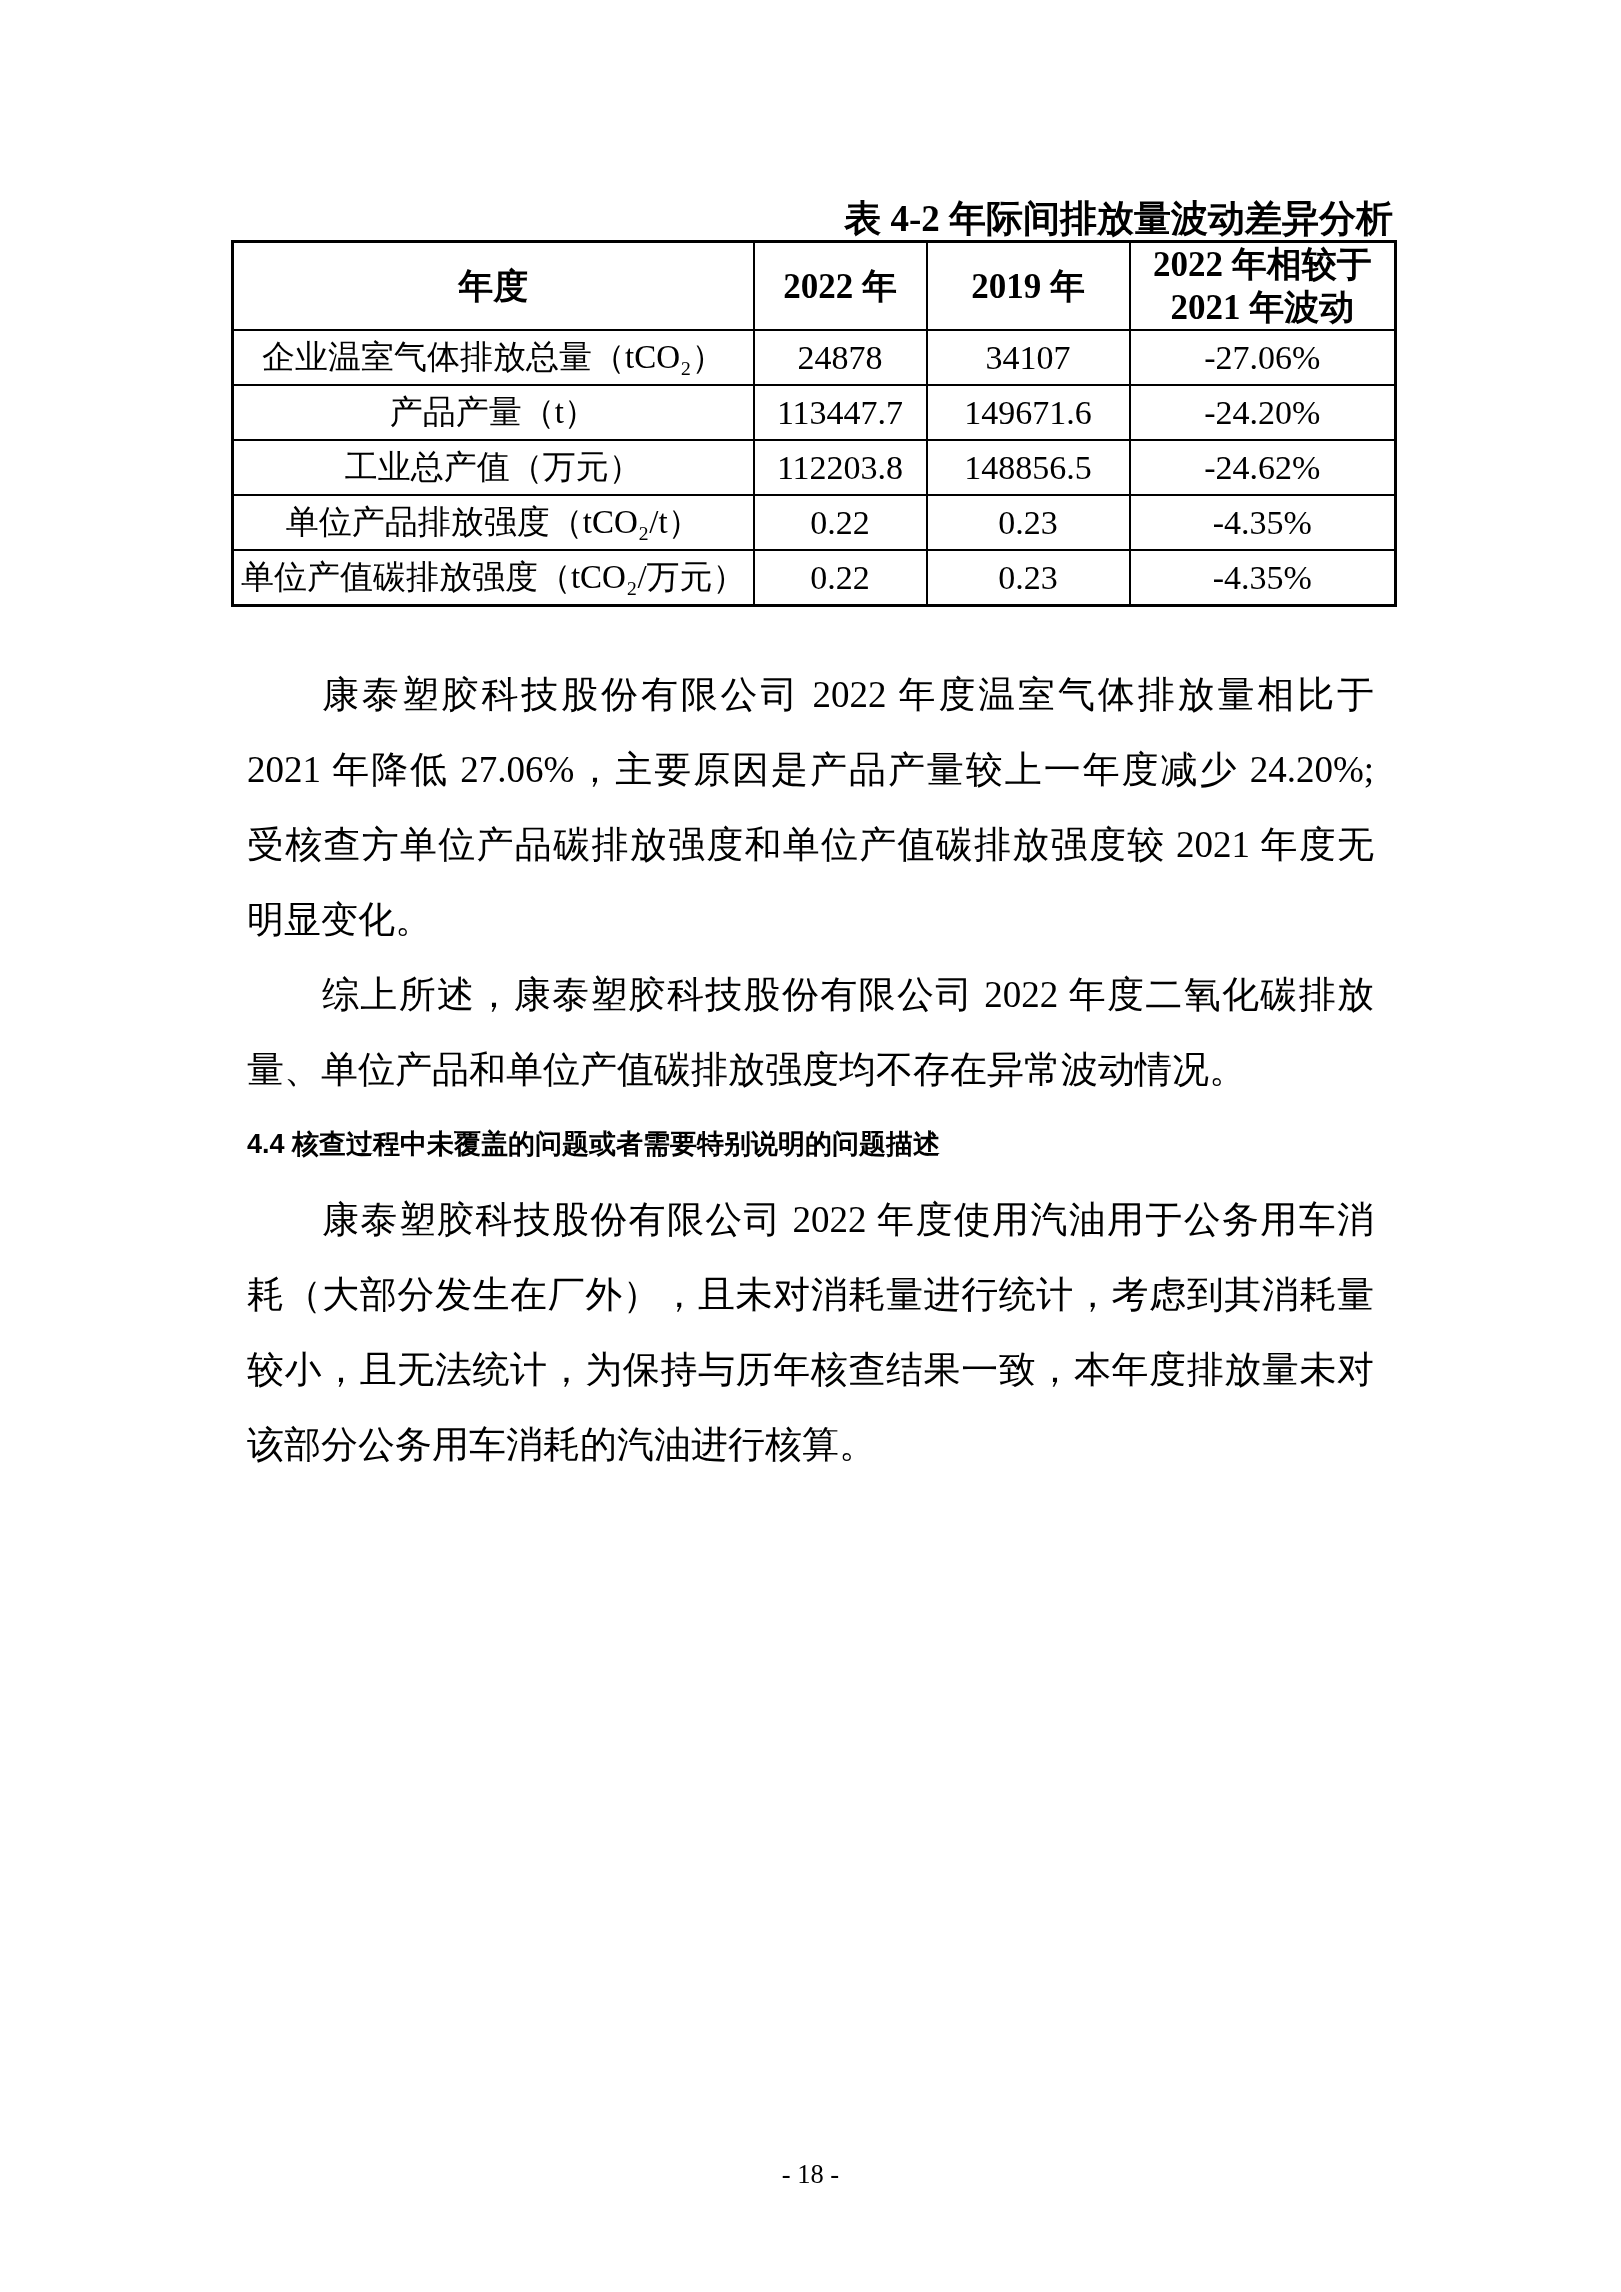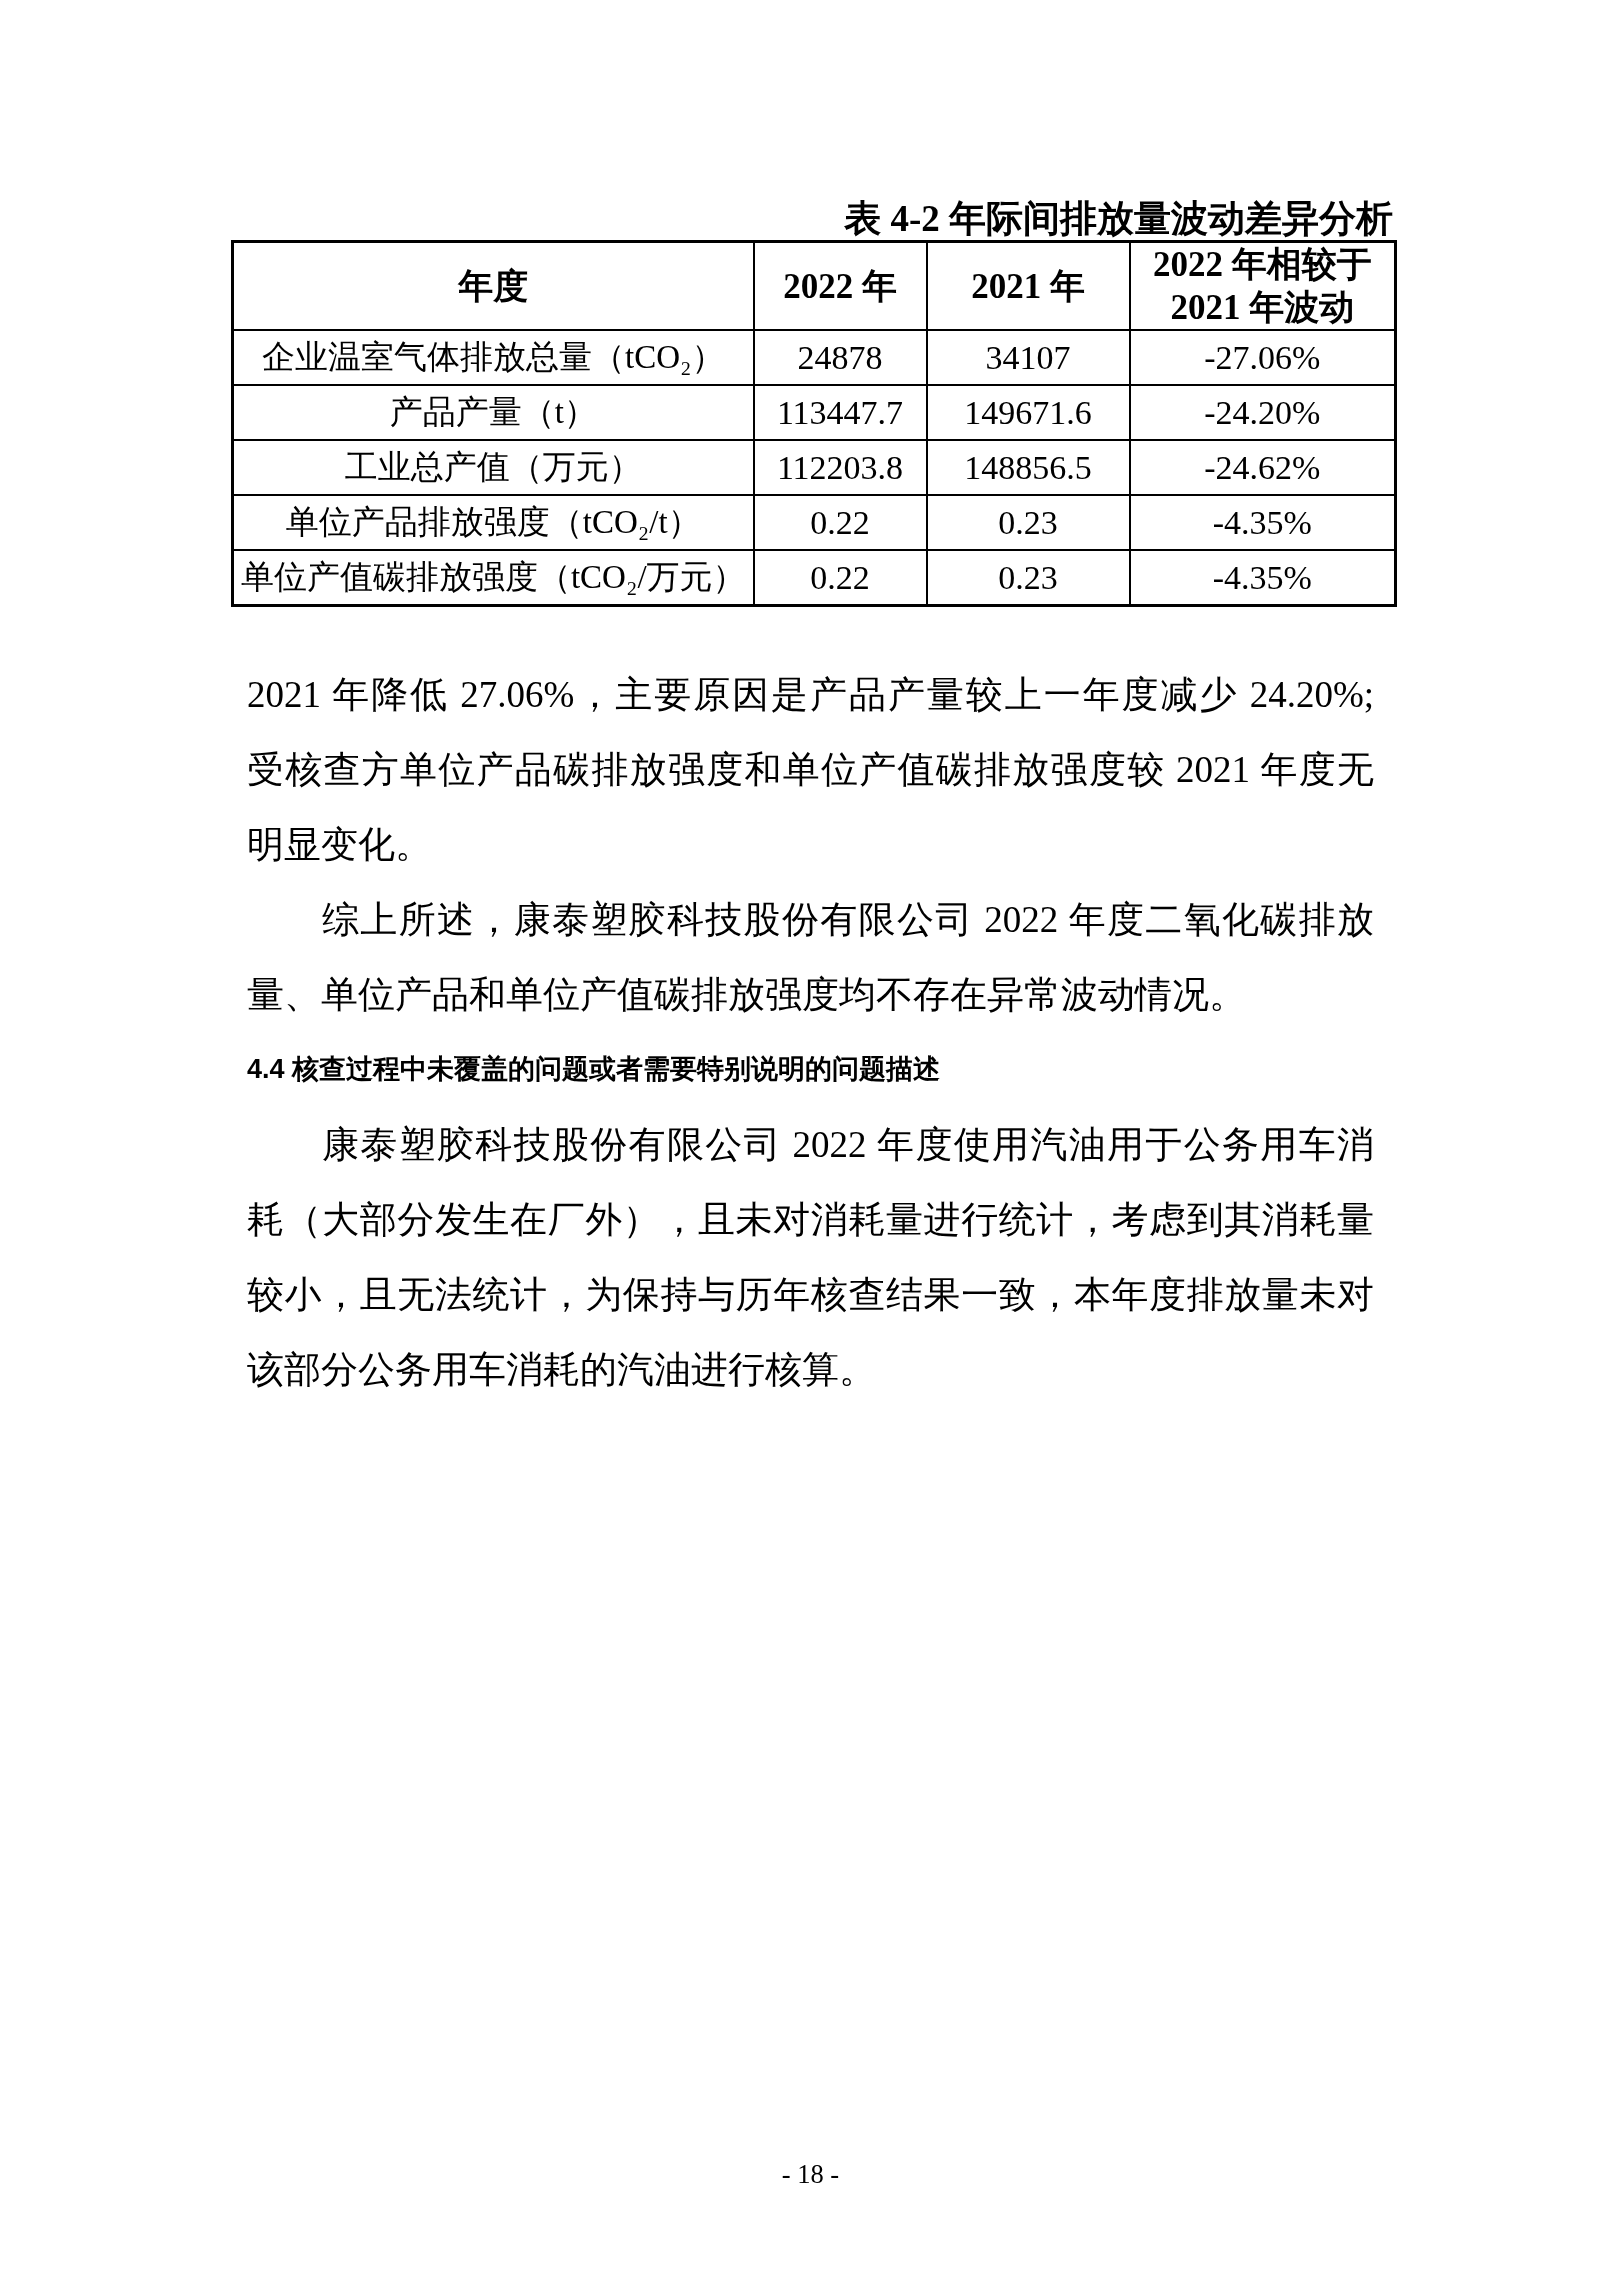--- a/index.html
+++ b/index.html
@@ -87,21 +87,21 @@
   <colgroup>
     <col style="width:521px">
     <col style="width:173px">
     <col style="width:203px">
     <col style="width:266px">
   </colgroup>
   <thead>
     <tr>
       <th>年度</th>
       <th>2022 年</th>
-      <th>2021 年</th>
+      <th>2019 年</th>
       <th class="wrap">2022 年相较于
 2021 年波动</th>
     </tr>
   </thead>
   <tbody>
       <tr>
         <td class="label">企业温室气体排放总量（tCO₂）</td>
         <td class="num">24878</td>
         <td class="num">34107</td>
         <td class="num">-27.06%</td>
@@ -127,20 +127,21 @@
       <tr>
         <td class="label">单位产值碳排放强度（tCO₂/万元）</td>
         <td class="num">0.22</td>
         <td class="num">0.23</td>
         <td class="num">-4.35%</td>
       </tr>
     </tbody>
 </table>
 
 <div class="body-text">
+    <div class="line first">康泰塑胶科技股份有限公司 2022 年度温室气体排放量相比于</div>
     <div class="line full">2021 年降低 27.06%，主要原因是产品产量较上一年度减少 24.20%;</div>
     <div class="line full">受核查方单位产品碳排放强度和单位产值碳排放强度较 2021 年度无</div>
     <div class="line last">明显变化。</div>
     <div class="line first">综上所述，康泰塑胶科技股份有限公司 2022 年度二氧化碳排放</div>
     <div class="line last">量、单位产品和单位产值碳排放强度均不存在异常波动情况。</div>
     <div class="line heading">4.4 核查过程中未覆盖的问题或者需要特别说明的问题描述</div>
     <div class="line first">康泰塑胶科技股份有限公司 2022 年度使用汽油用于公务用车消</div>
     <div class="line full">耗（大部分发生在厂外），且未对消耗量进行统计，考虑到其消耗量</div>
     <div class="line full">较小，且无法统计，为保持与历年核查结果一致，本年度排放量未对</div>
     <div class="line last">该部分公务用车消耗的汽油进行核算。</div>

